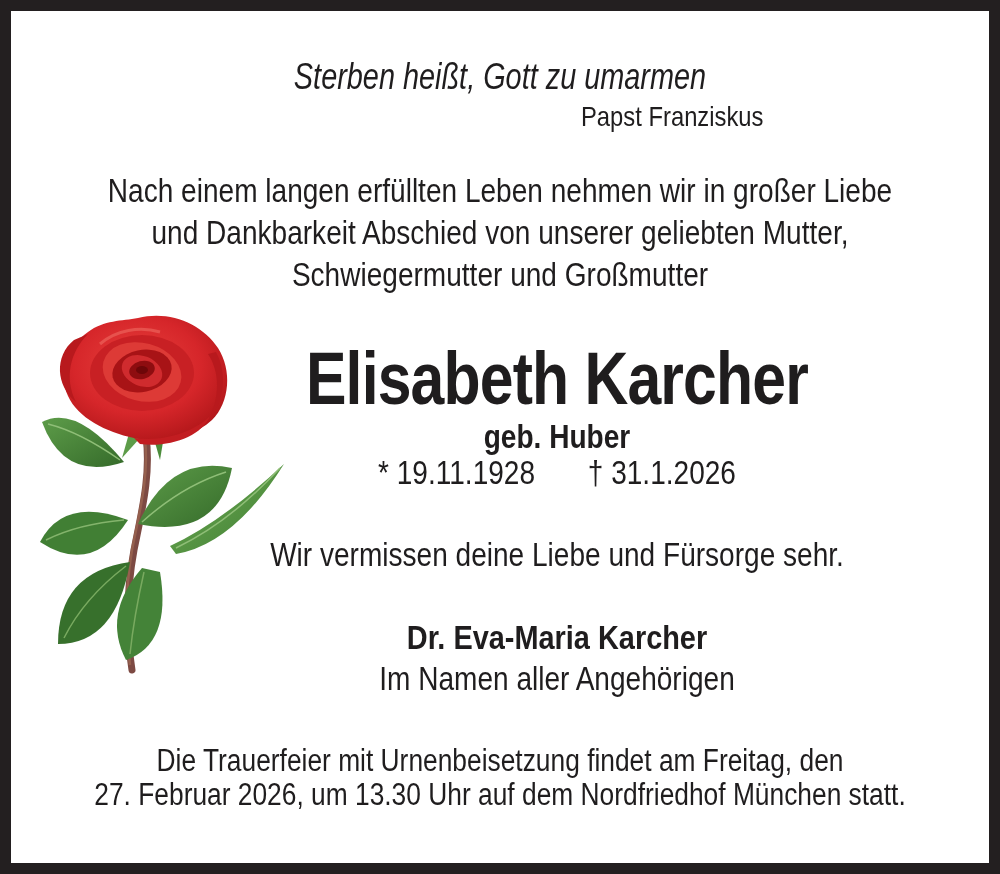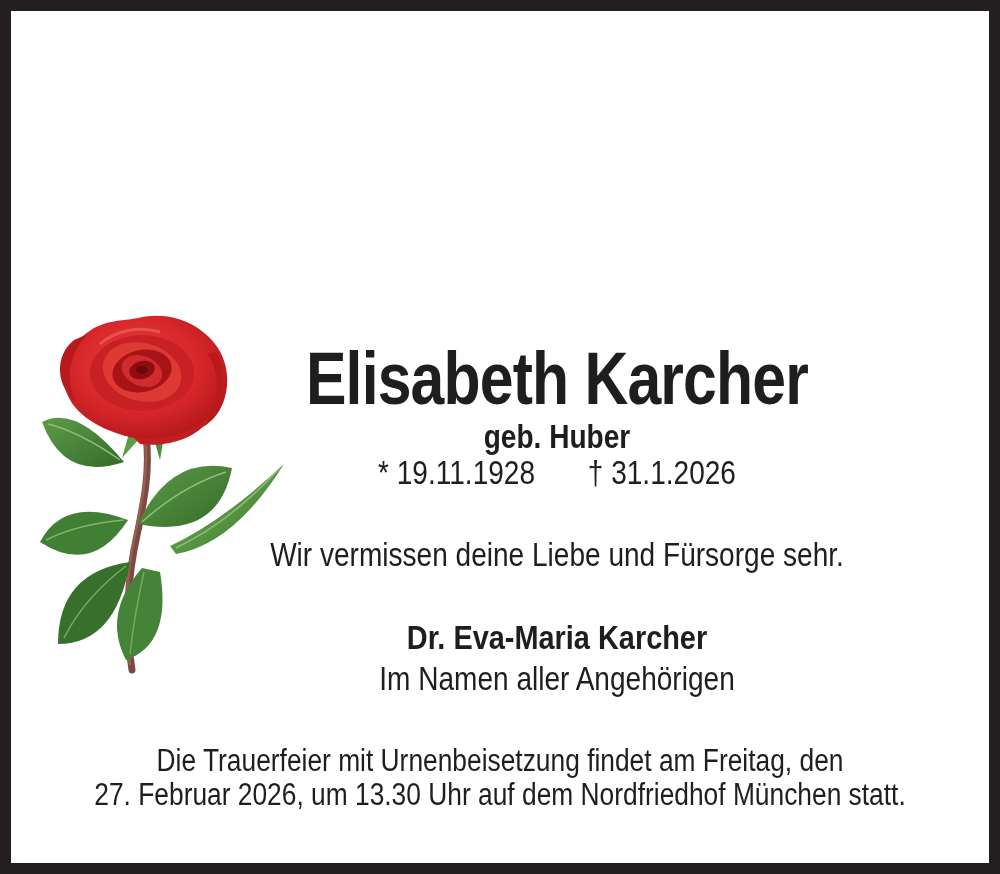--- a/index.html
+++ b/index.html
@@ -42,21 +42,32 @@
   .service { position:absolute; top:744px; left:0; width:100%; text-align:center; }
   .service-line { font-size:31px; line-height:34px; white-space:nowrap; }
 </style>
 </head>
 <body>
 
 <div class="page">
 
   <div class="frame"></div>
 
+  <header class="quote-block">
+    <p class="quote sx-q">Sterben heißt, Gott zu umarmen</p>
+    <div class="attr-box">
+      <p class="attribution sx">Papst Franziskus</p>
+    </div>
+  </header>
 
+  <section class="intro">
+    <div class="intro-line sx">Nach einem langen erfüllten Leben nehmen wir in großer Liebe</div>
+    <div class="intro-line sx">und Dankbarkeit Abschied von unserer geliebten Mutter,</div>
+    <div class="intro-line sx">Schwiegermutter und Großmutter</div>
+  </section>
 
   <figure class="rose-fig">
     <svg width="262" height="372" viewBox="0 0 262 372" xmlns="http://www.w3.org/2000/svg">
       <defs>
         <radialGradient id="gBloom" cx="45%" cy="40%" r="65%">
           <stop offset="0%" stop-color="#e8413d"></stop>
           <stop offset="60%" stop-color="#d6262a"></stop>
           <stop offset="100%" stop-color="#b01619"></stop>
         </radialGradient>
         <linearGradient id="gLeaf" x1="0" y1="0" x2="1" y2="1">

